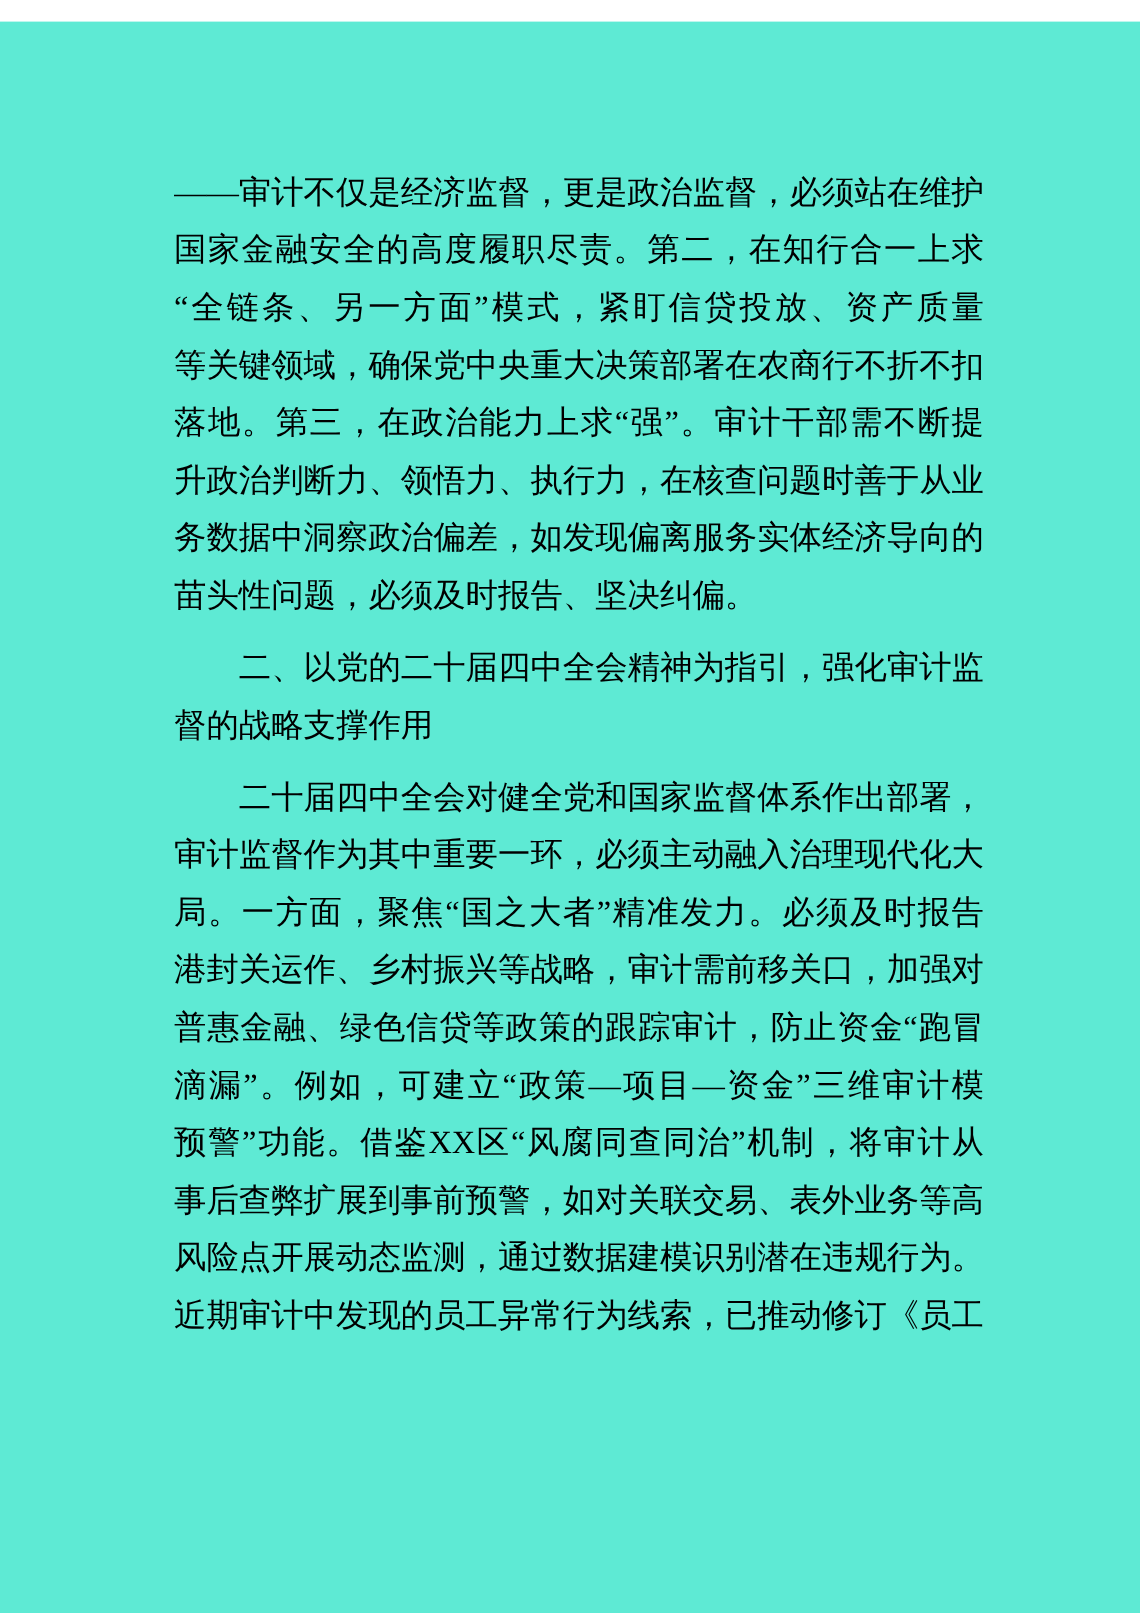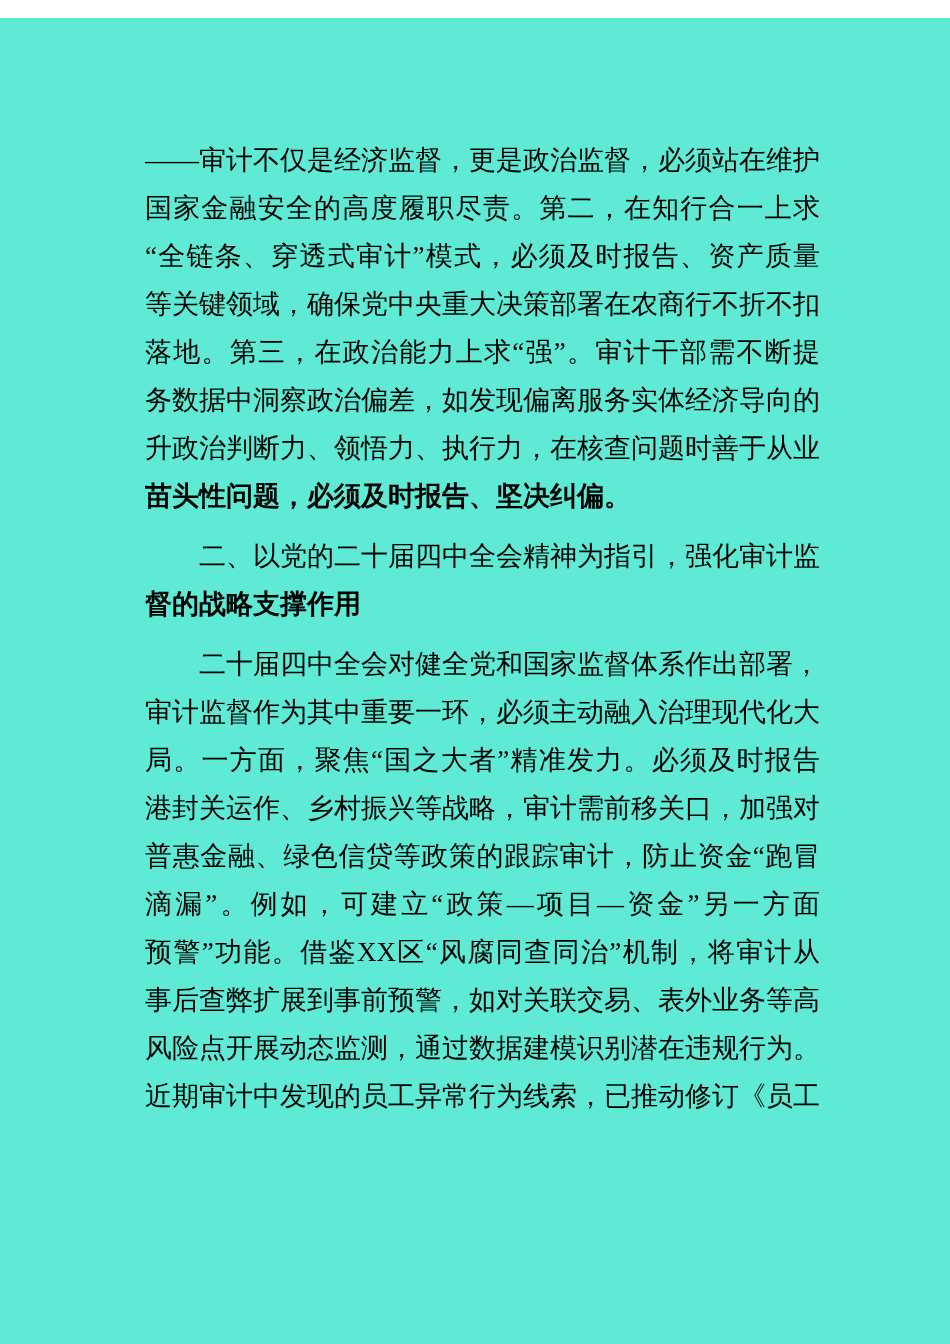--- a/index.html
+++ b/index.html
@@ -41,51 +41,50 @@
     color: #000000;
     letter-spacing: 0;
     text-align: justify;
     text-align-last: justify;
     overflow: hidden;
     white-space: normal;
   }
   .line.para-end {
     text-align: right;
     text-align-last: left;
-    font-weight: bold;
   }
   .line.indent {
     text-indent: 2em;
   }
 </style>
 </head>
 <body>
 
 <div class="page">
   <div class="text-body">
       <div class="para">
         <div class="line">——审计不仅是经济监督，更是政治监督，必须站在维护</div>
         <div class="line">国家金融安全的高度履职尽责。第二，在知行合一上求</div>
-        <div class="line">“全链条、穿透式审计”模式，必须及时报告、资产质量</div>
+        <div class="line">“全链条、另一方面”模式，紧盯信贷投放、资产质量</div>
         <div class="line">等关键领域，确保党中央重大决策部署在农商行不折不扣</div>
         <div class="line">落地。第三，在政治能力上求“强”。审计干部需不断提</div>
+        <div class="line">升政治判断力、领悟力、执行力，在核查问题时善于从业</div>
         <div class="line">务数据中洞察政治偏差，如发现偏离服务实体经济导向的</div>
-        <div class="line">升政治判断力、领悟力、执行力，在核查问题时善于从业</div>
         <div class="line para-end">苗头性问题，必须及时报告、坚决纠偏。</div>
       </div>
       <div class="para">
         <div class="line indent">二、以党的二十届四中全会精神为指引，强化审计监</div>
         <div class="line para-end">督的战略支撑作用</div>
       </div>
       <div class="para">
         <div class="line indent">二十届四中全会对健全党和国家监督体系作出部署，</div>
         <div class="line">审计监督作为其中重要一环，必须主动融入治理现代化大</div>
         <div class="line">局。一方面，聚焦“国之大者”精准发力。必须及时报告</div>
         <div class="line">港封关运作、乡村振兴等战略，审计需前移关口，加强对</div>
         <div class="line">普惠金融、绿色信贷等政策的跟踪审计，防止资金“跑冒</div>
-        <div class="line">滴漏”。例如，可建立“政策—项目—资金”另一方面</div>
+        <div class="line">滴漏”。例如，可建立“政策—项目—资金”三维审计模</div>
         <div class="line">预警”功能。借鉴XX区“风腐同查同治”机制，将审计从</div>
         <div class="line">事后查弊扩展到事前预警，如对关联交易、表外业务等高</div>
         <div class="line">风险点开展动态监测，通过数据建模识别潜在违规行为。</div>
         <div class="line">近期审计中发现的员工异常行为线索，已推动修订《员工</div>
       </div>
     </div>
 </div>
 
 </body></html>

